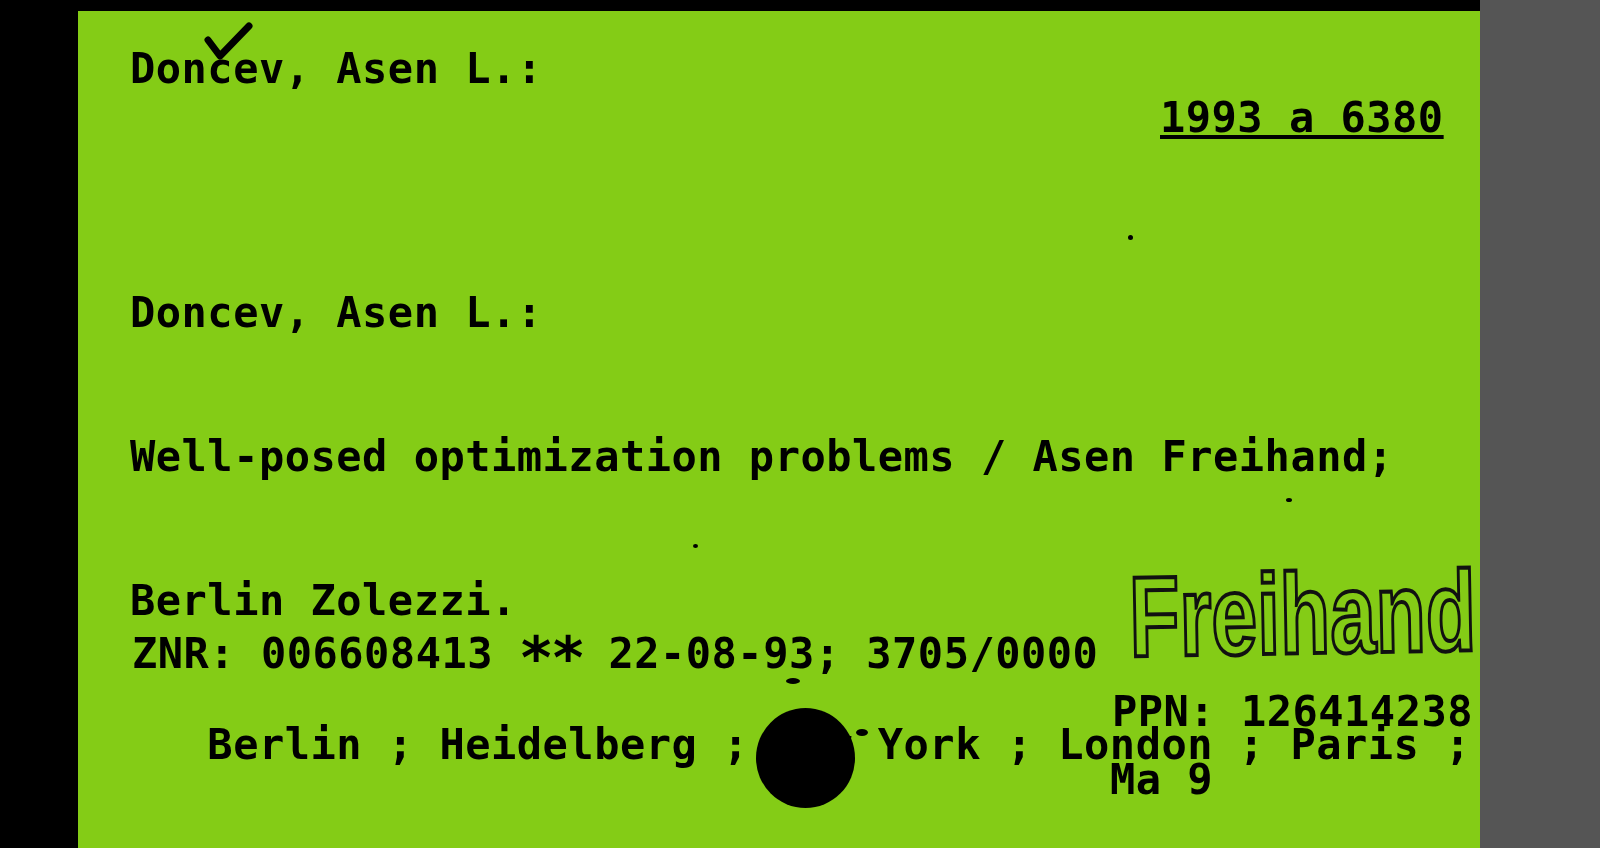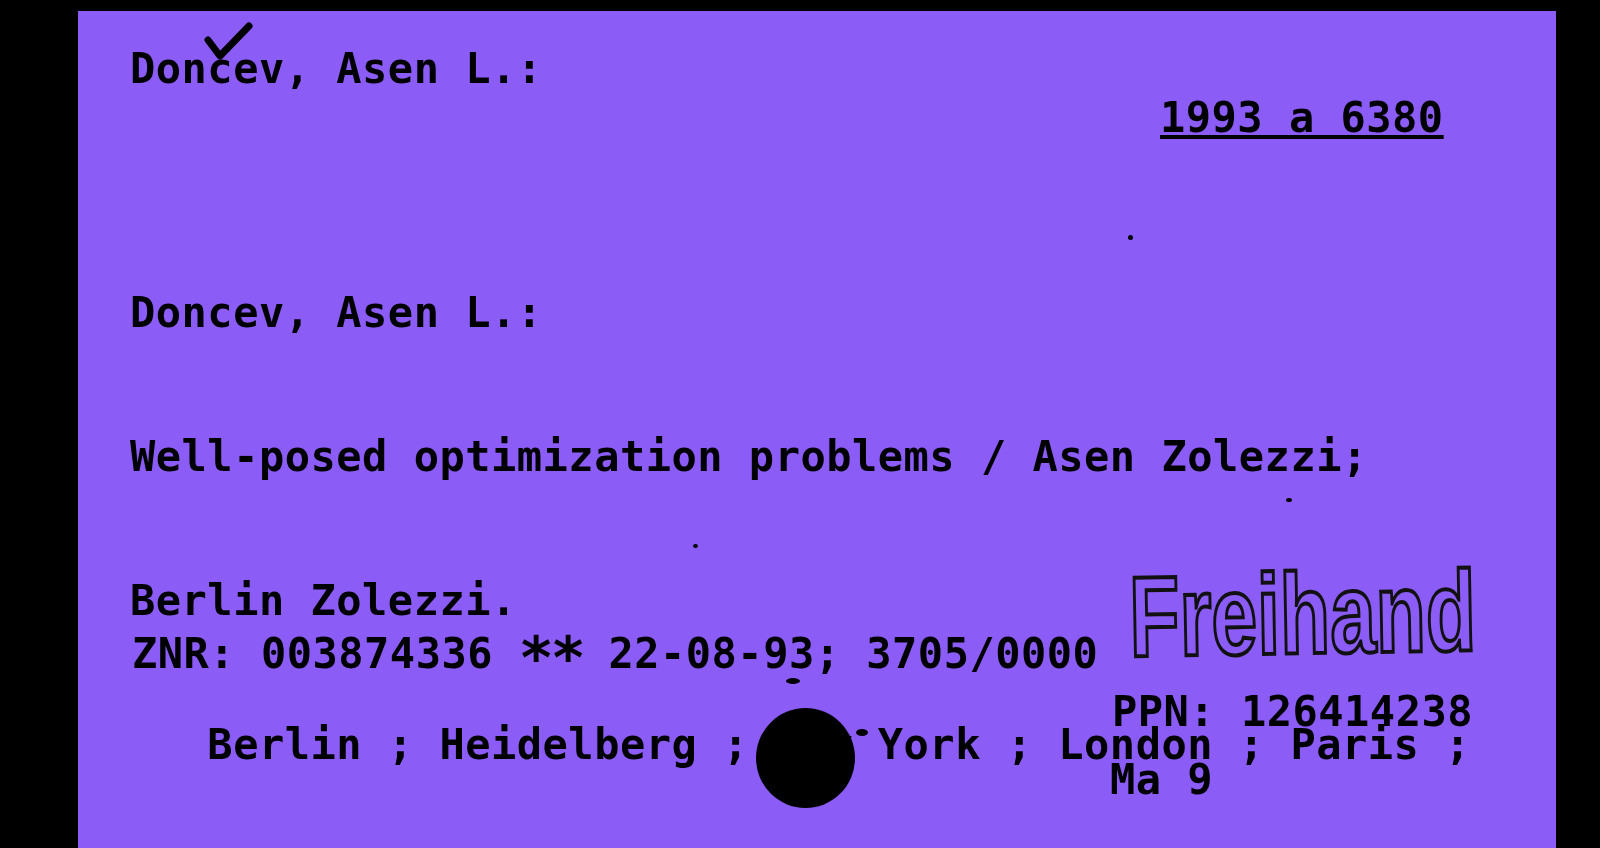--- a/index.html
+++ b/index.html
@@ -1,20 +1,20 @@
 <!DOCTYPE html>
 <html><head>
 <meta charset="utf-8">
 <style>
   html, body { margin: 0; padding: 0; background: #555; }
   .canvas {
     position: relative;
-    width: 1600px;
+    width: 1480px;
     height: 848px;
-    background: #8b5cf6;
+    background: #84cc16;
     overflow: hidden;
     font-family: "DejaVu Sans Mono", monospace;
   }
   
   .bar { position: absolute; background: #000; }
   .bar.top    { left: 0; top: 0; width: 1600px; height: 11px; }
   .bar.left   { left: 0; top: 0; width: 78px; height: 848px; }
   .bar.right  { left: 1556px; top: 0; width: 44px; height: 848px; }
 
   
@@ -75,30 +75,30 @@
 
   <div class="mono heading">Doncev, Asen L.:</div>
   <svg class="checkmark" width="52" height="40" viewBox="0 0 52 40">
     <path d="M5 18 L17 34 L46 4" fill="none" stroke="#000" stroke-width="7" stroke-linecap="round" stroke-linejoin="round"></path>
   </svg>
 
   <div class="mono shelfmark">1993 a 6380</div>
 
   <div class="mono bodyblock">
     <div class="line">Doncev, Asen L.:</div>
-    <div class="line">Well-posed optimization problems / Asen Zolezzi;</div>
+    <div class="line">Well-posed optimization problems / Asen Freihand;</div>
     <div class="line">Berlin Zolezzi.</div>
     <div class="line">   Berlin ; Heidelberg ; New York ; London ; Paris ;</div>
     
     
     
     
   </div>
 
-  <div class="mono znr"><span>ZNR: 003874336 </span><span class="stars">**</span><span> 22-08-93; 3705/0000</span></div>
+  <div class="mono znr"><span>ZNR: 006608413 </span><span class="stars">**</span><span> 22-08-93; 3705/0000</span></div>
 
   <svg class="stamp-svg" width="370" height="130" viewBox="0 0 370 130">
     <text x="2" y="97" transform="scale(0.72 1)" font-family="Liberation Sans, sans-serif" font-weight="bold" font-size="114" fill="none" stroke="#111111" stroke-width="4">Freihand</text>
   </svg>
 
   <div class="mono ppn">PPN: 126414238</div>
 
   <div class="mono ma">Ma 9</div>
 
   <div class="holepunch"></div>

